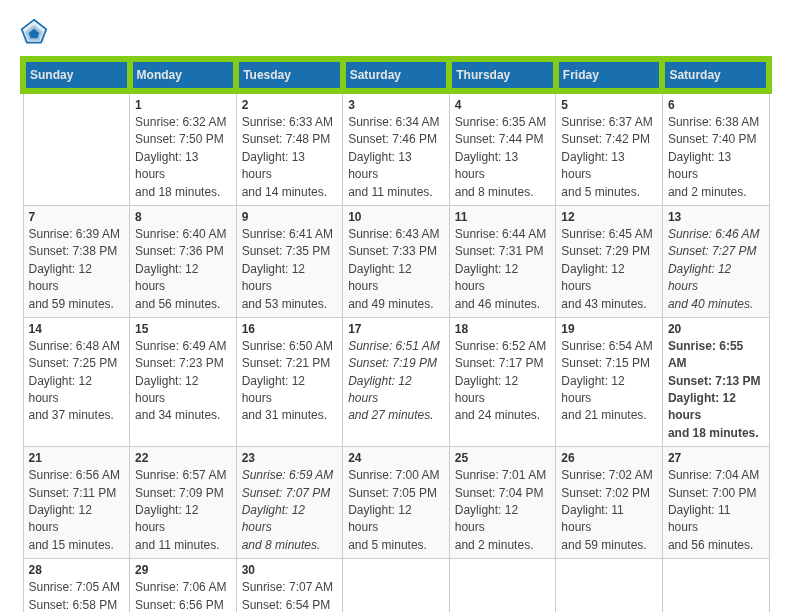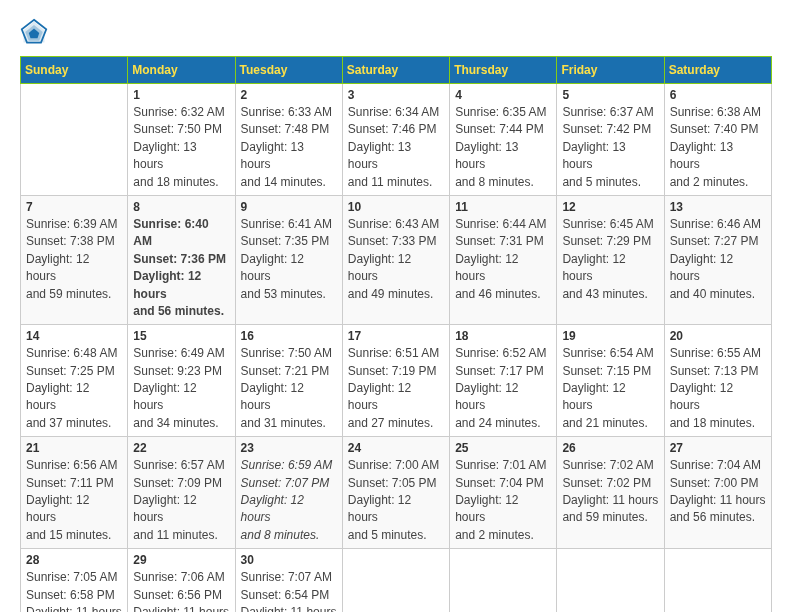--- a/index.html
+++ b/index.html
@@ -58,26 +58,26 @@
       font-size: 14px;
       color: #555;
     }
     table {
       width: 100%;
       border-collapse: collapse;
       table-layout: fixed;
     }
     thead tr th {
       background: #1a6faf;
-      color: #fde047;
+      color: #e5e5e5;
       font-size: 12px;
       font-weight: bold;
       padding: 6px 4px;
       text-align: left;
-      border: 1px solid #84cc16;
+      border: 6px solid #84cc16;
     }
     tbody tr td {
       border: 1px solid #ccc;
       vertical-align: top;
       padding: 4px 5px;
       font-size: 10.5px;
       color: #333;
       height: 80px;
     }
     .day-num {
@@ -181,21 +181,21 @@
         <tr>
           <td>
             <div class="day-num">7</div>
             <div class="day-info" style="white-space: pre-line;">Sunrise: 6:39 AM
 Sunset: 7:38 PM
 Daylight: 12 hours
 and 59 minutes.</div>
           </td>
           <td>
             <div class="day-num">8</div>
-            <div class="day-info" style="white-space: pre-line; font-weight: bold;">Sunrise: 6:40 AM
+            <div class="day-info" style="white-space: pre-line;">Sunrise: 6:40 AM
 Sunset: 7:36 PM
 Daylight: 12 hours
 and 56 minutes.</div>
           </td>
           <td>
             <div class="day-num">9</div>
             <div class="day-info" style="white-space: pre-line;">Sunrise: 6:41 AM
 Sunset: 7:35 PM
 Daylight: 12 hours
 and 53 minutes.</div>
@@ -216,72 +216,72 @@
           </td>
           <td>
             <div class="day-num">12</div>
             <div class="day-info" style="white-space: pre-line;">Sunrise: 6:45 AM
 Sunset: 7:29 PM
 Daylight: 12 hours
 and 43 minutes.</div>
           </td>
           <td>
             <div class="day-num">13</div>
-            <div class="day-info" style="white-space: pre-line;">Sunrise: 6:46 AM
+            <div class="day-info" style="white-space: pre-line; font-style: italic;">Sunrise: 6:46 AM
 Sunset: 7:27 PM
 Daylight: 12 hours
 and 40 minutes.</div>
           </td>
         </tr>
         <tr>
           <td>
             <div class="day-num">14</div>
             <div class="day-info" style="white-space: pre-line;">Sunrise: 6:48 AM
 Sunset: 7:25 PM
 Daylight: 12 hours
 and 37 minutes.</div>
           </td>
           <td>
             <div class="day-num">15</div>
             <div class="day-info" style="white-space: pre-line;">Sunrise: 6:49 AM
-Sunset: 9:23 PM
+Sunset: 7:23 PM
 Daylight: 12 hours
 and 34 minutes.</div>
           </td>
           <td>
             <div class="day-num">16</div>
-            <div class="day-info" style="white-space: pre-line;">Sunrise: 7:50 AM
+            <div class="day-info" style="white-space: pre-line;">Sunrise: 6:50 AM
 Sunset: 7:21 PM
 Daylight: 12 hours
 and 31 minutes.</div>
           </td>
           <td>
             <div class="day-num">17</div>
-            <div class="day-info" style="white-space: pre-line;">Sunrise: 6:51 AM
+            <div class="day-info" style="white-space: pre-line; font-style: italic;">Sunrise: 6:51 AM
 Sunset: 7:19 PM
 Daylight: 12 hours
 and 27 minutes.</div>
           </td>
           <td>
             <div class="day-num">18</div>
             <div class="day-info" style="white-space: pre-line;">Sunrise: 6:52 AM
 Sunset: 7:17 PM
 Daylight: 12 hours
 and 24 minutes.</div>
           </td>
           <td>
             <div class="day-num">19</div>
             <div class="day-info" style="white-space: pre-line;">Sunrise: 6:54 AM
 Sunset: 7:15 PM
 Daylight: 12 hours
 and 21 minutes.</div>
           </td>
           <td>
             <div class="day-num">20</div>
-            <div class="day-info" style="white-space: pre-line;">Sunrise: 6:55 AM
+            <div class="day-info" style="white-space: pre-line; font-weight: bold;">Sunrise: 6:55 AM
 Sunset: 7:13 PM
 Daylight: 12 hours
 and 18 minutes.</div>
           </td>
         </tr>
         <tr>
           <td>
             <div class="day-num">21</div>
             <div class="day-info" style="white-space: pre-line;">Sunrise: 6:56 AM
 Sunset: 7:11 PM

